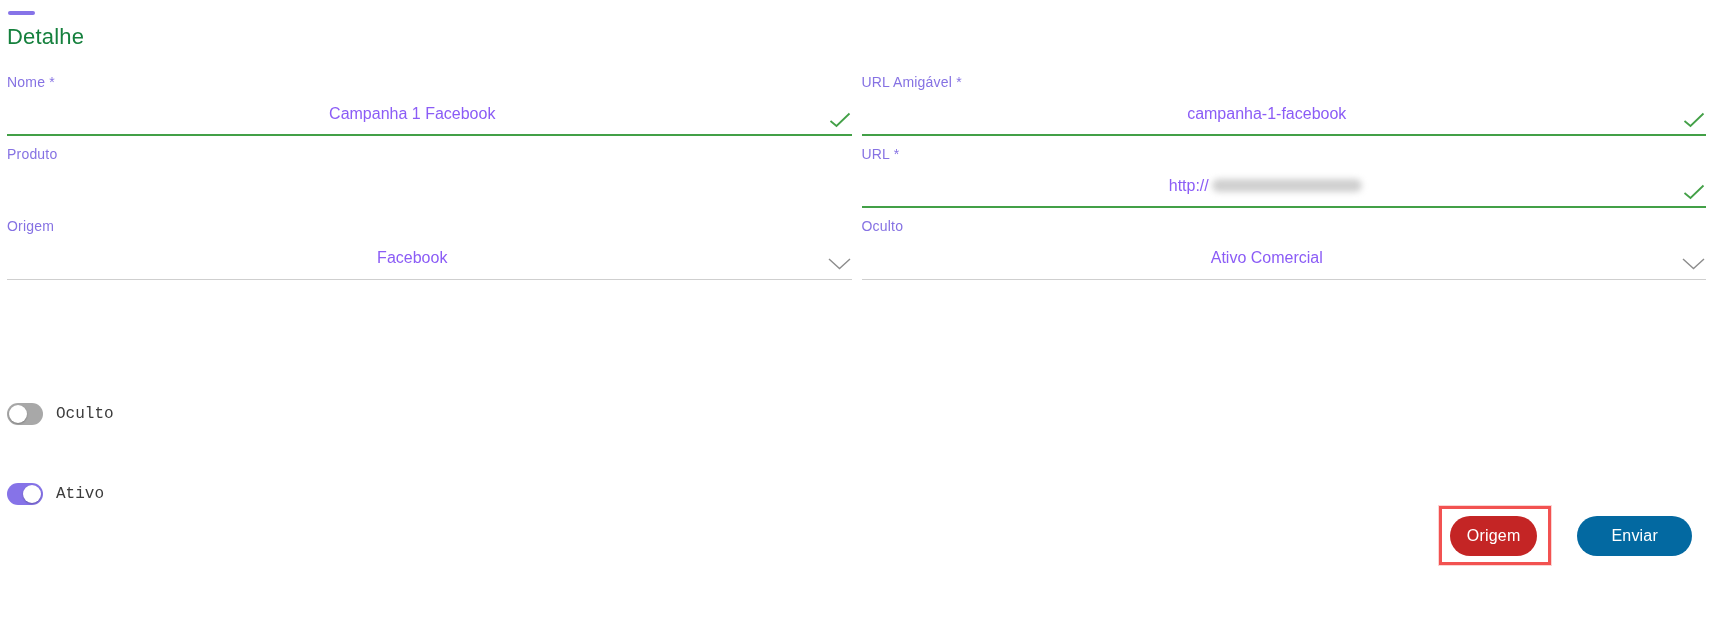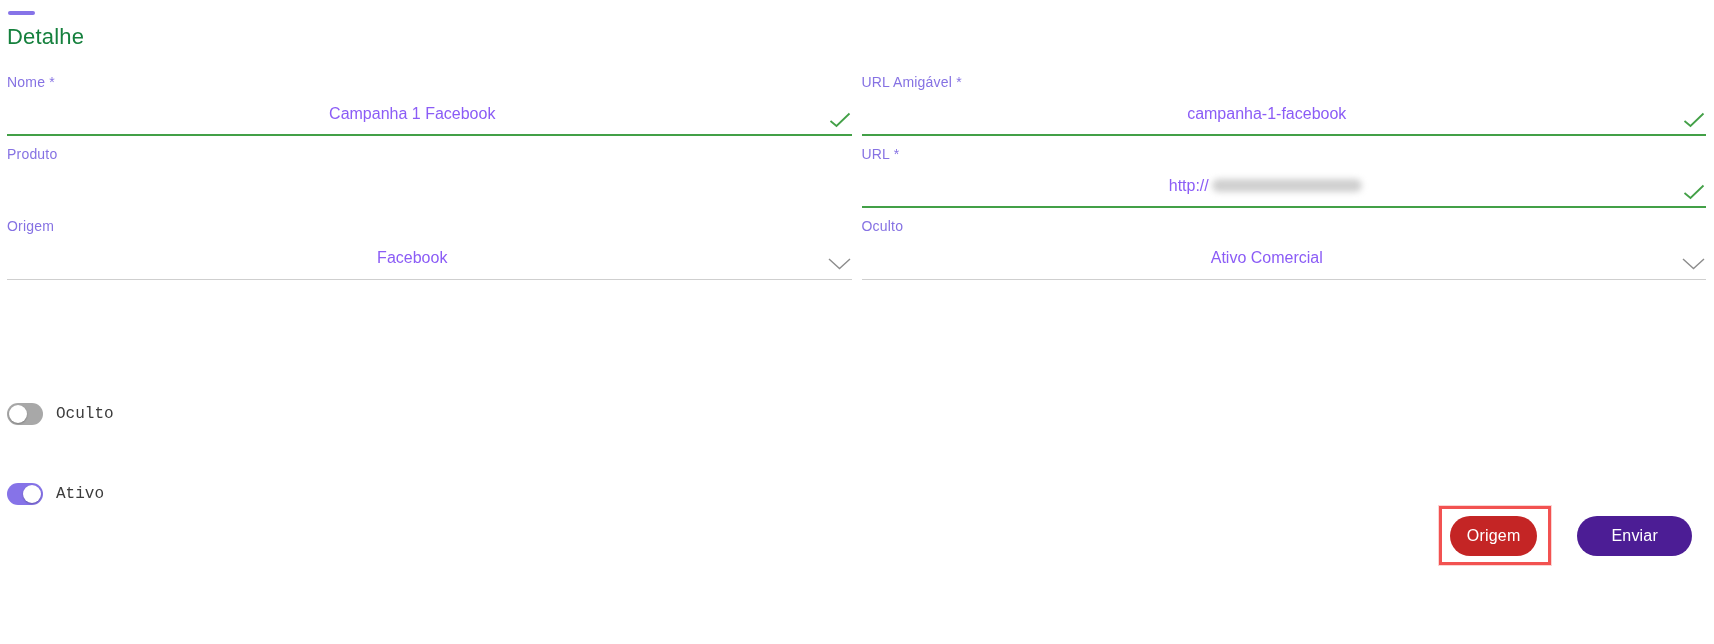--- a/index.html
+++ b/index.html
@@ -89,21 +89,21 @@
     margin-top: 1px;
     display: flex; justify-content: flex-end; align-items: center;
     gap: 26px; padding-right: 14px;
   }
   .btn {
     border: none; height: 40px; border-radius: 20px;
     font-family: inherit; font-size: 16px; color: #ffffff;
     cursor: pointer; letter-spacing: .2px;
   }
   .btn.danger  { background: #c42525; padding: 0 17px; }
-  .btn.primary { background: #4c1d95; padding: 0 34px; }
+  .btn.primary { background: #0369a1; padding: 0 34px; }
   .annotation-box {
     border: 3px solid #f25251;
     box-shadow: 0 0 0 1px rgba(242,82,81,.25);
     padding: 7px 11px 6px 8px;
     background: transparent;
   }
 </style>
 </head>
 <body>
 

